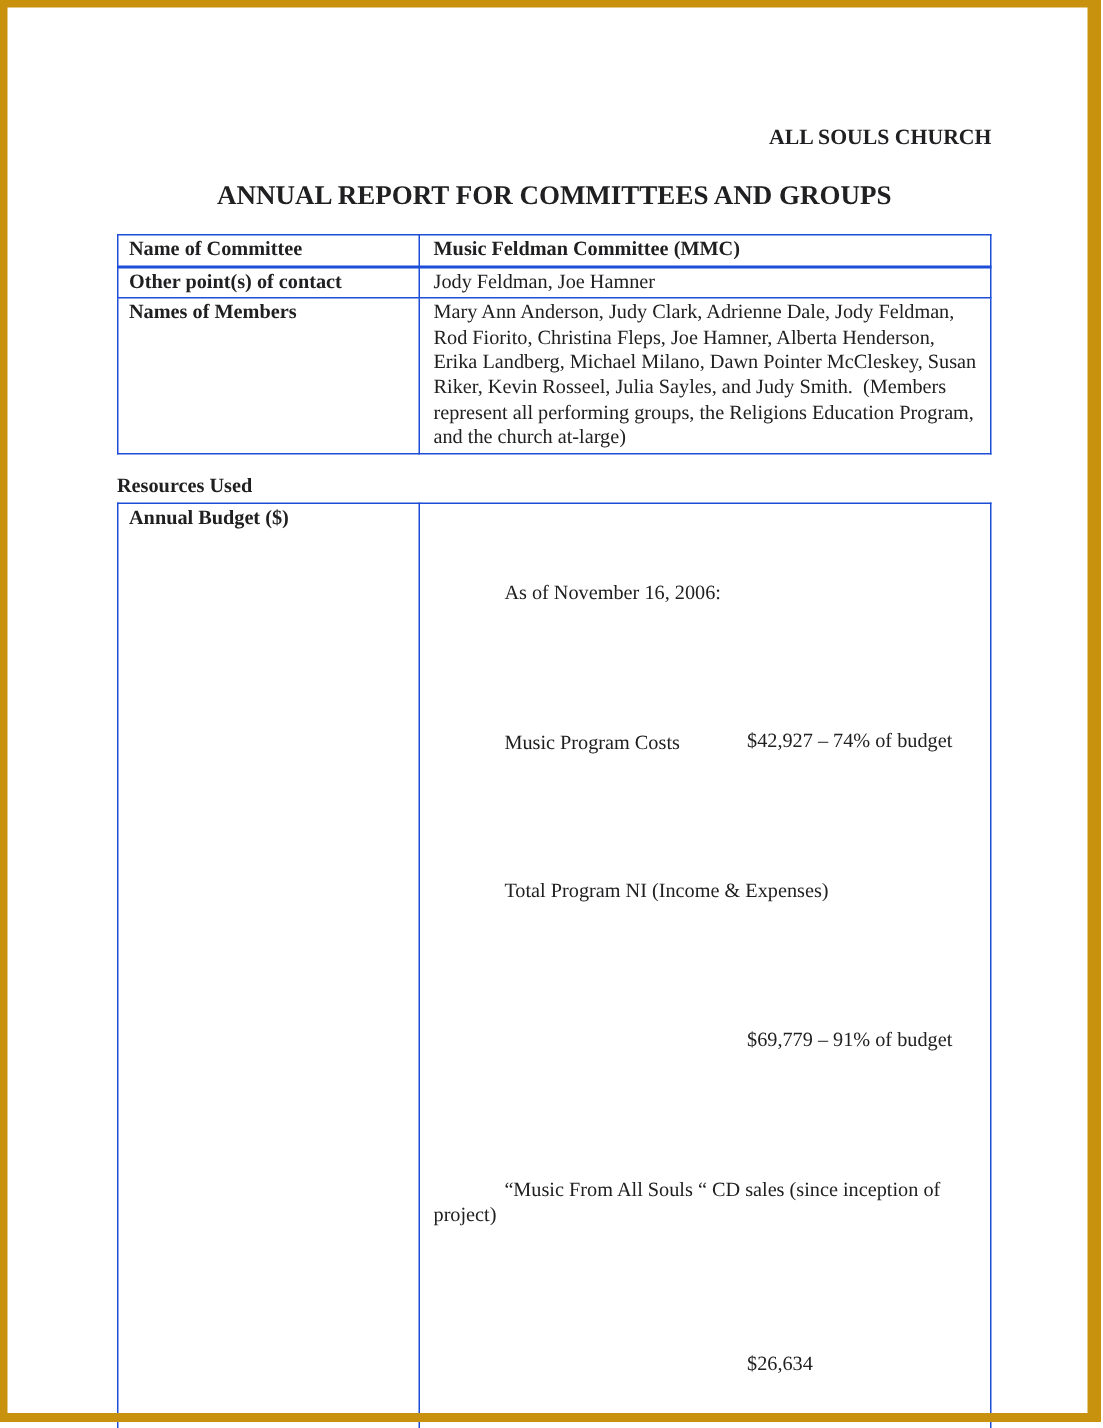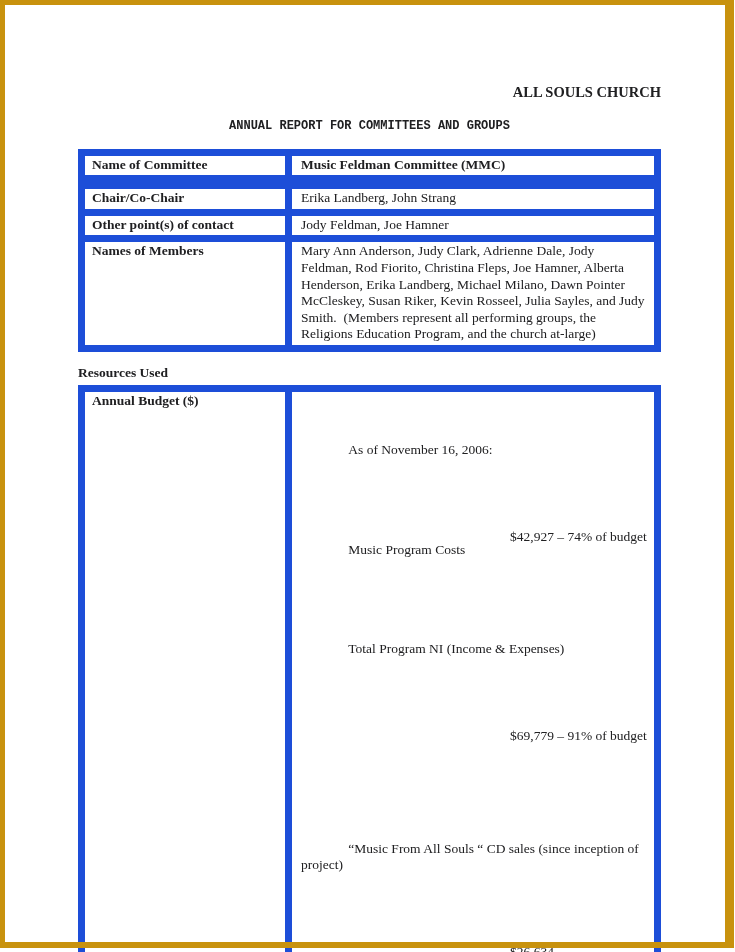--- a/index.html
+++ b/index.html
@@ -15,36 +15,36 @@
     border-width:5px 9px 6px 5px;
     pointer-events:none;z-index:5;
   }
   .content{
     position:absolute;left:78px;top:0;width:583px;
     font-size:13.5px;line-height:1.23;
   }
   .doc-title{
     margin-top:84px;text-align:right;font-weight:bold;font-size:14.5px;
   }
-  .doc-subtitle{margin-top:17px;text-align:center;font-weight:bold;font-size:12px;font-family:Liberation Mono, monospace;}
+  .doc-subtitle{margin-top:17px;text-align:center;font-weight:bold;font-size:18px;}
   .tbl{
     border-collapse:collapse;width:583px;table-layout:fixed;
   }
   .tbl td{
-    border:7px solid #1d4ed8;vertical-align:top;
+    border:1px solid #1d4ed8;vertical-align:top;
     padding:1px 6px 2px 7px;
   }
   .tbl td.lbl{width:187px;font-weight:bold;}
   .tbl td.val{padding-left:9px;white-space:pre-wrap;}
   .name-table{margin-top:15px;}
   .bold{font-weight:bold;}
   .section-heading{font-weight:bold;margin-top:13px;margin-bottom:3px;}
   
   .bline{position:relative;min-height:16.6px;white-space:pre-wrap;}
-  .bval{position:absolute;left:209px;top:4px;white-space:pre;}
+  .bval{position:absolute;left:209px;top:16px;white-space:pre;}
 </style>
 </head>
 <body>
 
 <div class="page">
   <div class="frame"></div>
 
   <div class="content">
 
     <div class="doc-title">ALL SOULS CHURCH</div>
@@ -58,24 +58,20 @@
         <tr>
           <td class="lbl">Name of Committee</td>
           <td class="val bold">Music Feldman Committee (MMC)</td>
         </tr>
       </tbody>
     </table>
 
 
     <table class="tbl">
       <tbody>
-        <tr>
-          <td class="lbl">Chair/Co-Chair</td>
-          <td class="val">Erika Landberg, John Strang</td>
-        </tr>
         <tr>
           <td class="lbl">Other point(s) of contact</td>
           <td class="val">Jody Feldman, Joe Hamner</td>
         </tr>
         <tr>
           <td class="lbl">Names of Members</td>
           <td class="val">Mary Ann Anderson, Judy Clark, Adrienne Dale, Jody Feldman, Rod Fiorito, Christina Fleps, Joe Hamner, Alberta Henderson, Erika Landberg, Michael Milano, Dawn Pointer McCleskey, Susan Riker, Kevin Rosseel, Julia Sayles, and Judy Smith.  (Members represent all performing groups, the Religions Education Program, and the church at-large)</td>
         </tr>
       </tbody>
     </table>

